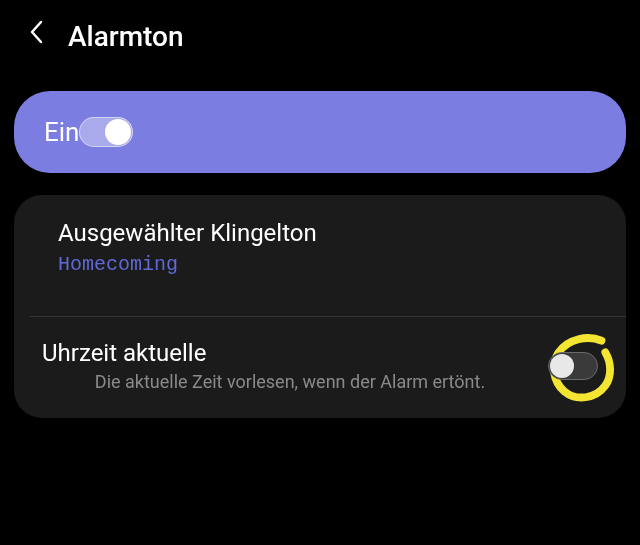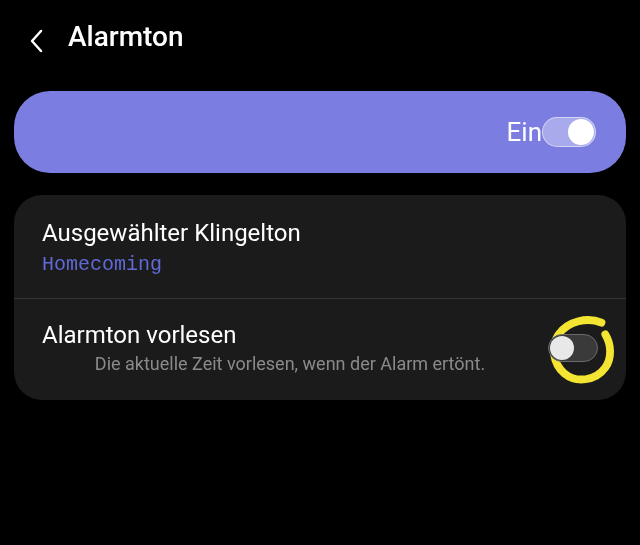--- a/index.html
+++ b/index.html
@@ -5,21 +5,21 @@
     * { margin: 0; padding: 0; box-sizing: border-box; }
     body {
       width: 640px;
       height: 545px;
       background: #000000;
       font-family: -apple-system, BlinkMacSystemFont, 'Segoe UI', Roboto, sans-serif;
       overflow: hidden;
     }
     .header {
       display: flex;
-      align-items: flex-end;
+      align-items: flex-start;
       padding: 20px 8px 20px 24px;
     }
     .back-icon {
       width: 24px;
       height: 24px;
       display: flex;
       align-items: center;
       justify-content: center;
       margin-right: 20px;
     }
@@ -28,21 +28,21 @@
       font-size: 28px;
       font-weight: 500;
     }
     .main-toggle-card {
       margin: 18px 14px 0 14px;
       background: #7B7DE1;
       border-radius: 36px;
       padding: 26px 30px;
       display: flex;
       align-items: center;
-      justify-content: flex-end;
+      justify-content: flex-start;
     }
     .toggle-on-label {
       color: #ffffff;
       font-size: 26px;
       font-weight: 400;
     }
     .toggle-switch-on {
       width: 54px;
       height: 30px;
       background: rgba(255,255,255,0.35);
@@ -60,22 +60,23 @@
       position: absolute;
       right: 1px;
     }
     .settings-card {
       margin: 22px 14px 0 14px;
       background: #1b1b1b;
       border-radius: 28px;
       padding: 0;
     }
     .ringtone-section {
-      padding: 24px 28px 22px 28px;
+      padding: 24px 28px 40px 28px;
       border-bottom: 1px solid rgba(255,255,255,0.12);
+      margin-left: 16px;
     }
     .ringtone-title {
       color: #ffffff;
       font-size: 24px;
       font-weight: 400;
       margin-bottom: 6px;
     }
     .ringtone-value {
       color: #6069D6;
       font-size: 20px;
@@ -157,21 +158,21 @@
   </div>
 </div>
 
 <div class="settings-card">
   <div class="ringtone-section">
     <div class="ringtone-title">Ausgewählter Klingelton</div>
     <div class="ringtone-value">Homecoming</div>
   </div>
   <div class="read-time-section">
     <div class="read-time-text">
-      <div class="read-time-title">Alarmton vorlesen</div>
+      <div class="read-time-title">Uhrzeit aktuelle</div>
       <div class="read-time-desc">Die aktuelle Zeit vorlesen, wenn der Alarm ertönt.</div>
     </div>
     <svg class="annotation-circle" viewBox="0 0 80 80">
       <path d="M 62 12 C 48 6, 28 10, 18 24 C 10 36, 12 54, 24 64 C 36 74, 56 72, 66 58 C 73 48, 72 34, 66 24" stroke="#F5E533" stroke-width="8" fill="none" stroke-linecap="round"></path>
     </svg>
     <div class="toggle-switch-off">
       <div class="toggle-knob-off"></div>
     </div>
   </div>
 </div>

